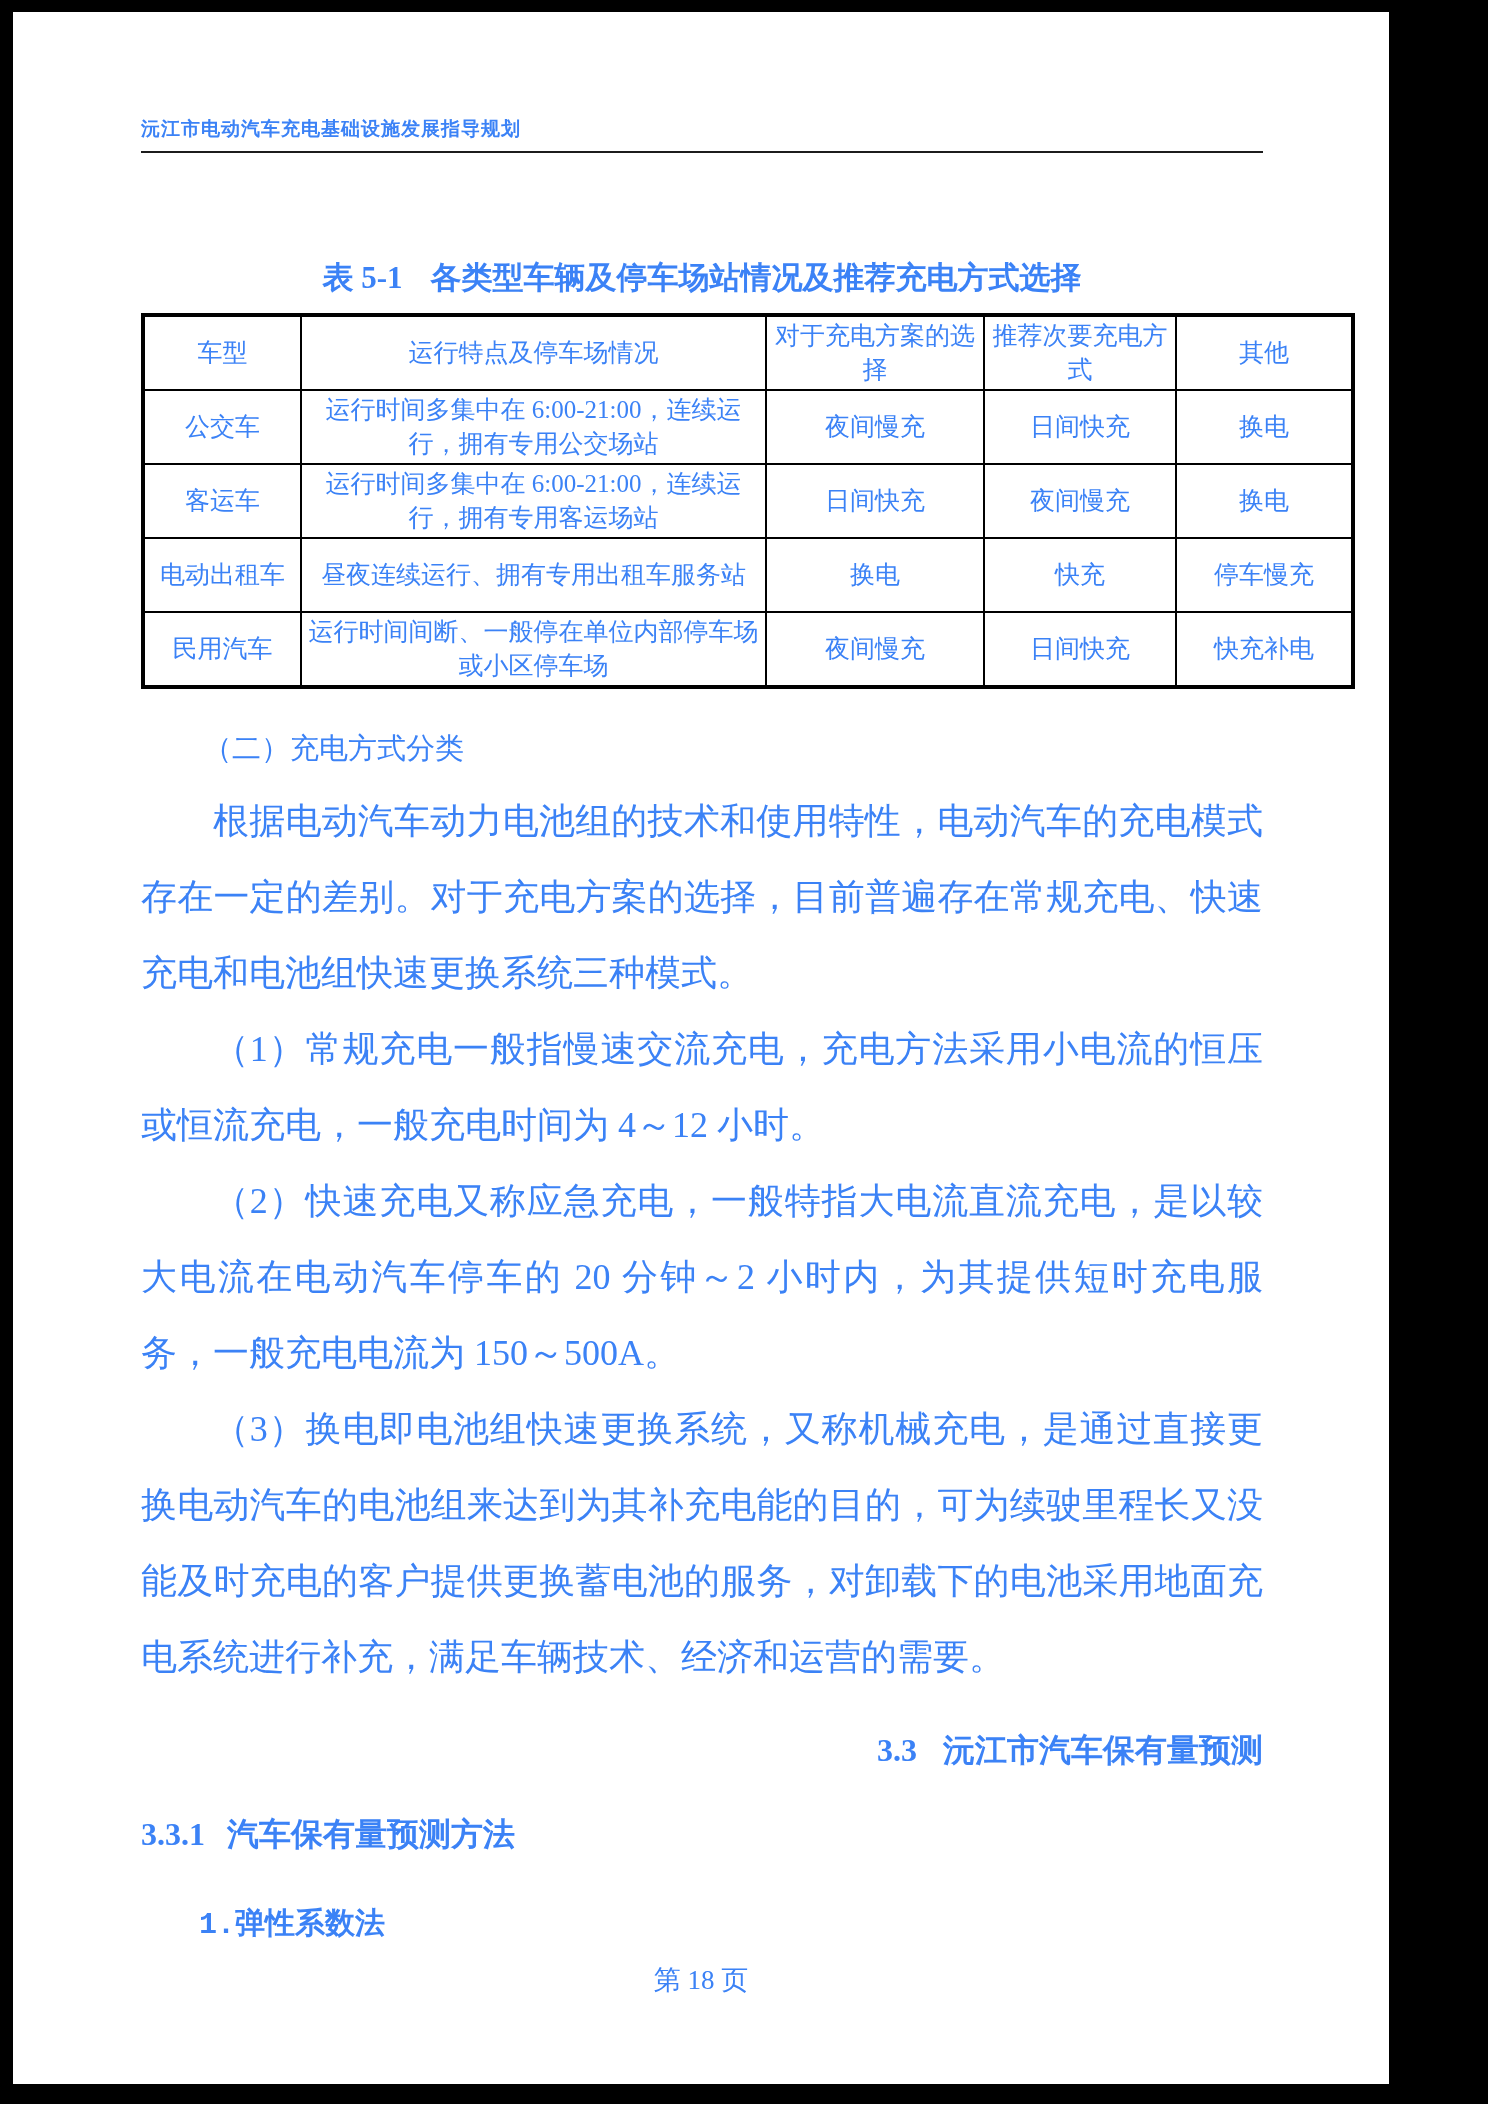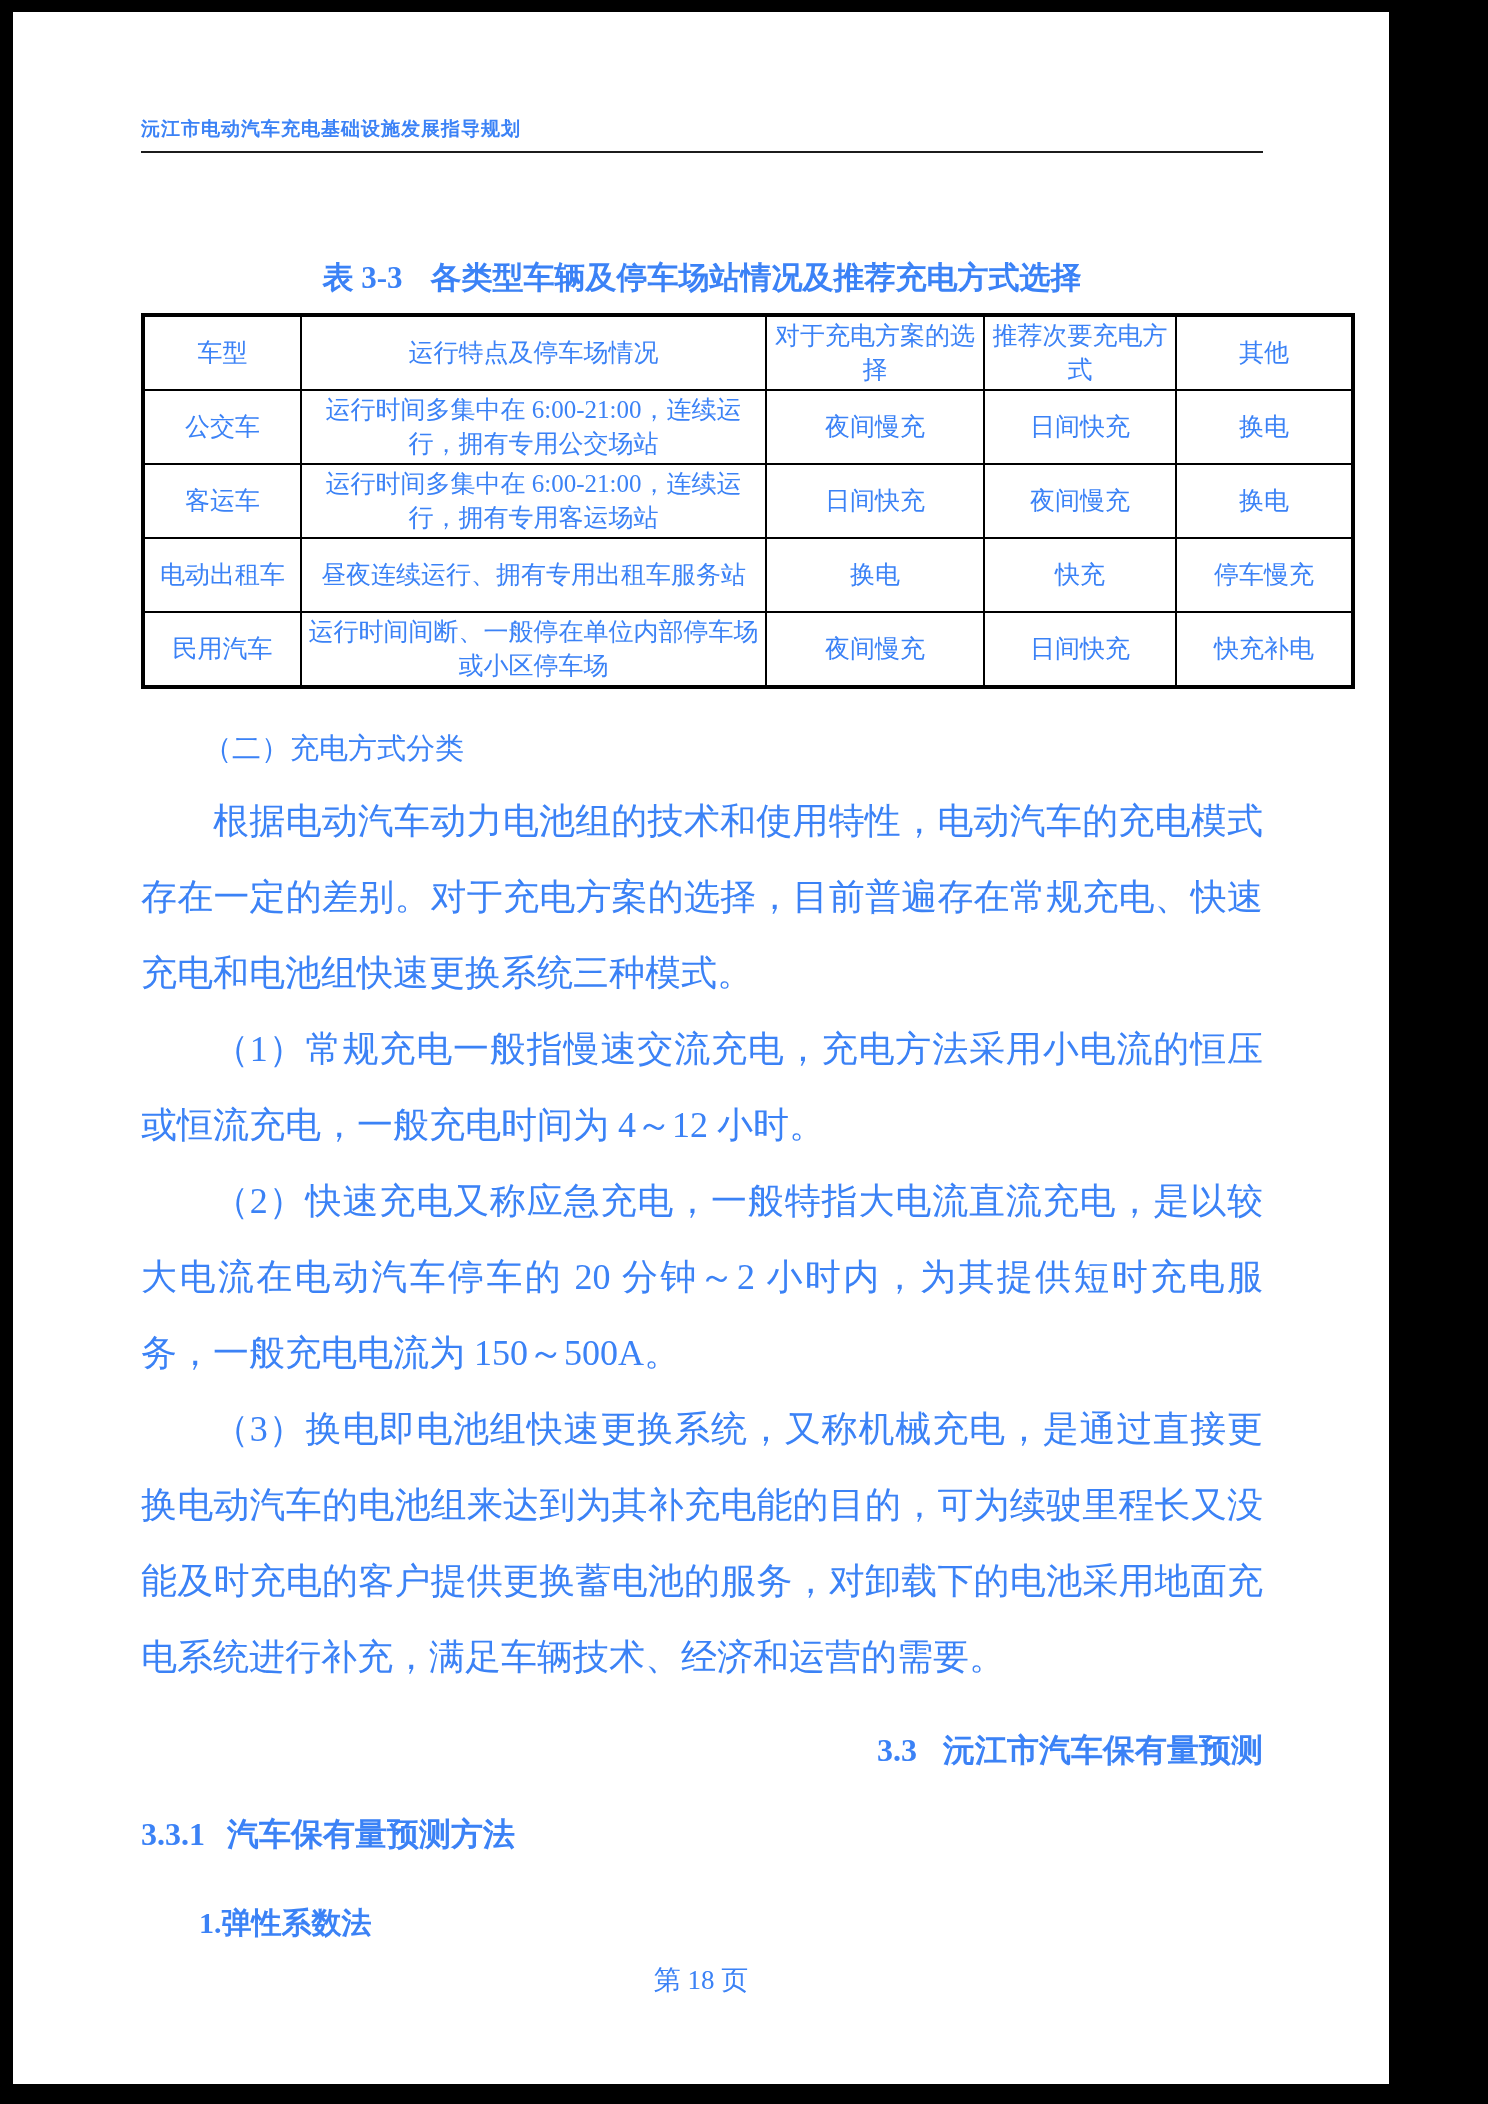--- a/index.html
+++ b/index.html
@@ -81,21 +81,21 @@
   .h331-heading{
     margin-top:40px;
     font-family:"Liberation Sans", sans-serif;
     font-size:32px;
     font-weight:bold;
   }
   .h331-heading .h-num{margin-right:22px;font-family:"Liberation Serif", serif;}
   .elastic-heading{
     margin-top:46px;
     padding-left:58px;
-    font-family:Liberation Serif, serif;
+    font-family:Liberation Mono, monospace;
     font-size:30px;
     font-weight:bold;
   }
   .page-footer{
     position:absolute;
     left:0;right:0;
     bottom:86px;
     text-align:center;
     font-size:27px;
   }
@@ -103,21 +103,21 @@
 </head>
 <body>
 
 <div class="frame">
   <div class="content">
 
     <div class="doc-header">沅江市电动汽车充电基础设施发展指导规划</div>
     <hr class="header-rule">
 
     <div class="table-caption">
-      <span class="cap-num">表 3-3</span><span>各类型车辆及停车场站情况及推荐充电方式选择</span>
+      <span class="cap-num">表 5-1</span><span>各类型车辆及停车场站情况及推荐充电方式选择</span>
     </div>
 
     <table class="vtable">
       <colgroup>
         <col style="width:158px">
         <col style="width:465px">
         <col style="width:218px">
         <col style="width:192px">
         <col style="width:177px">
       </colgroup>

